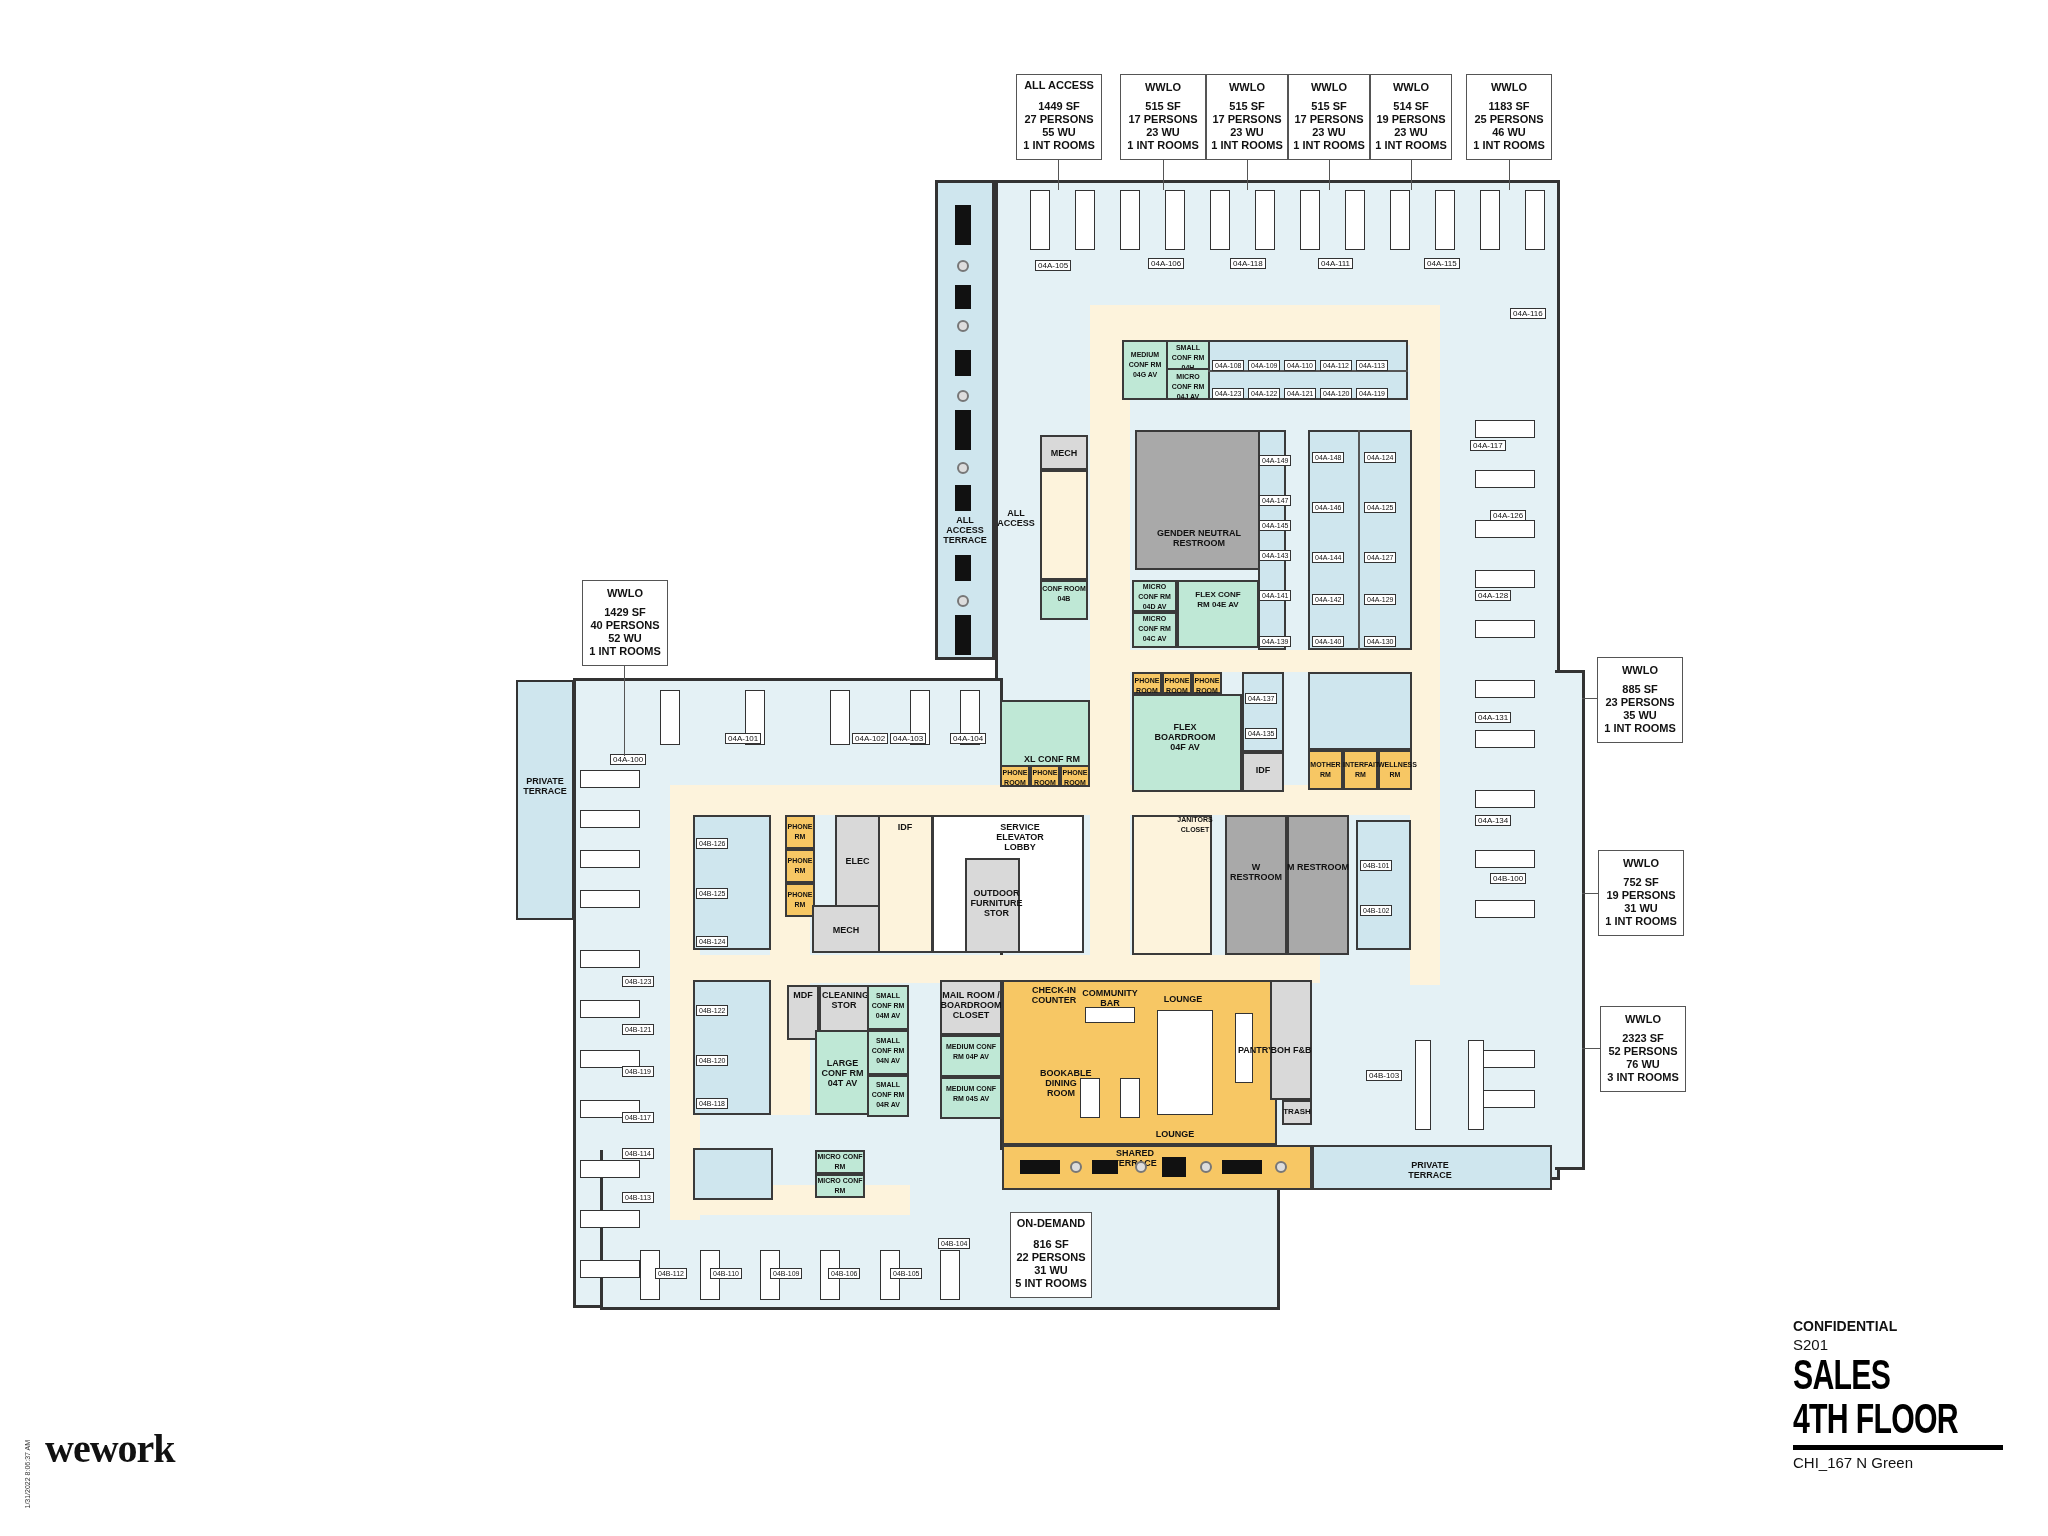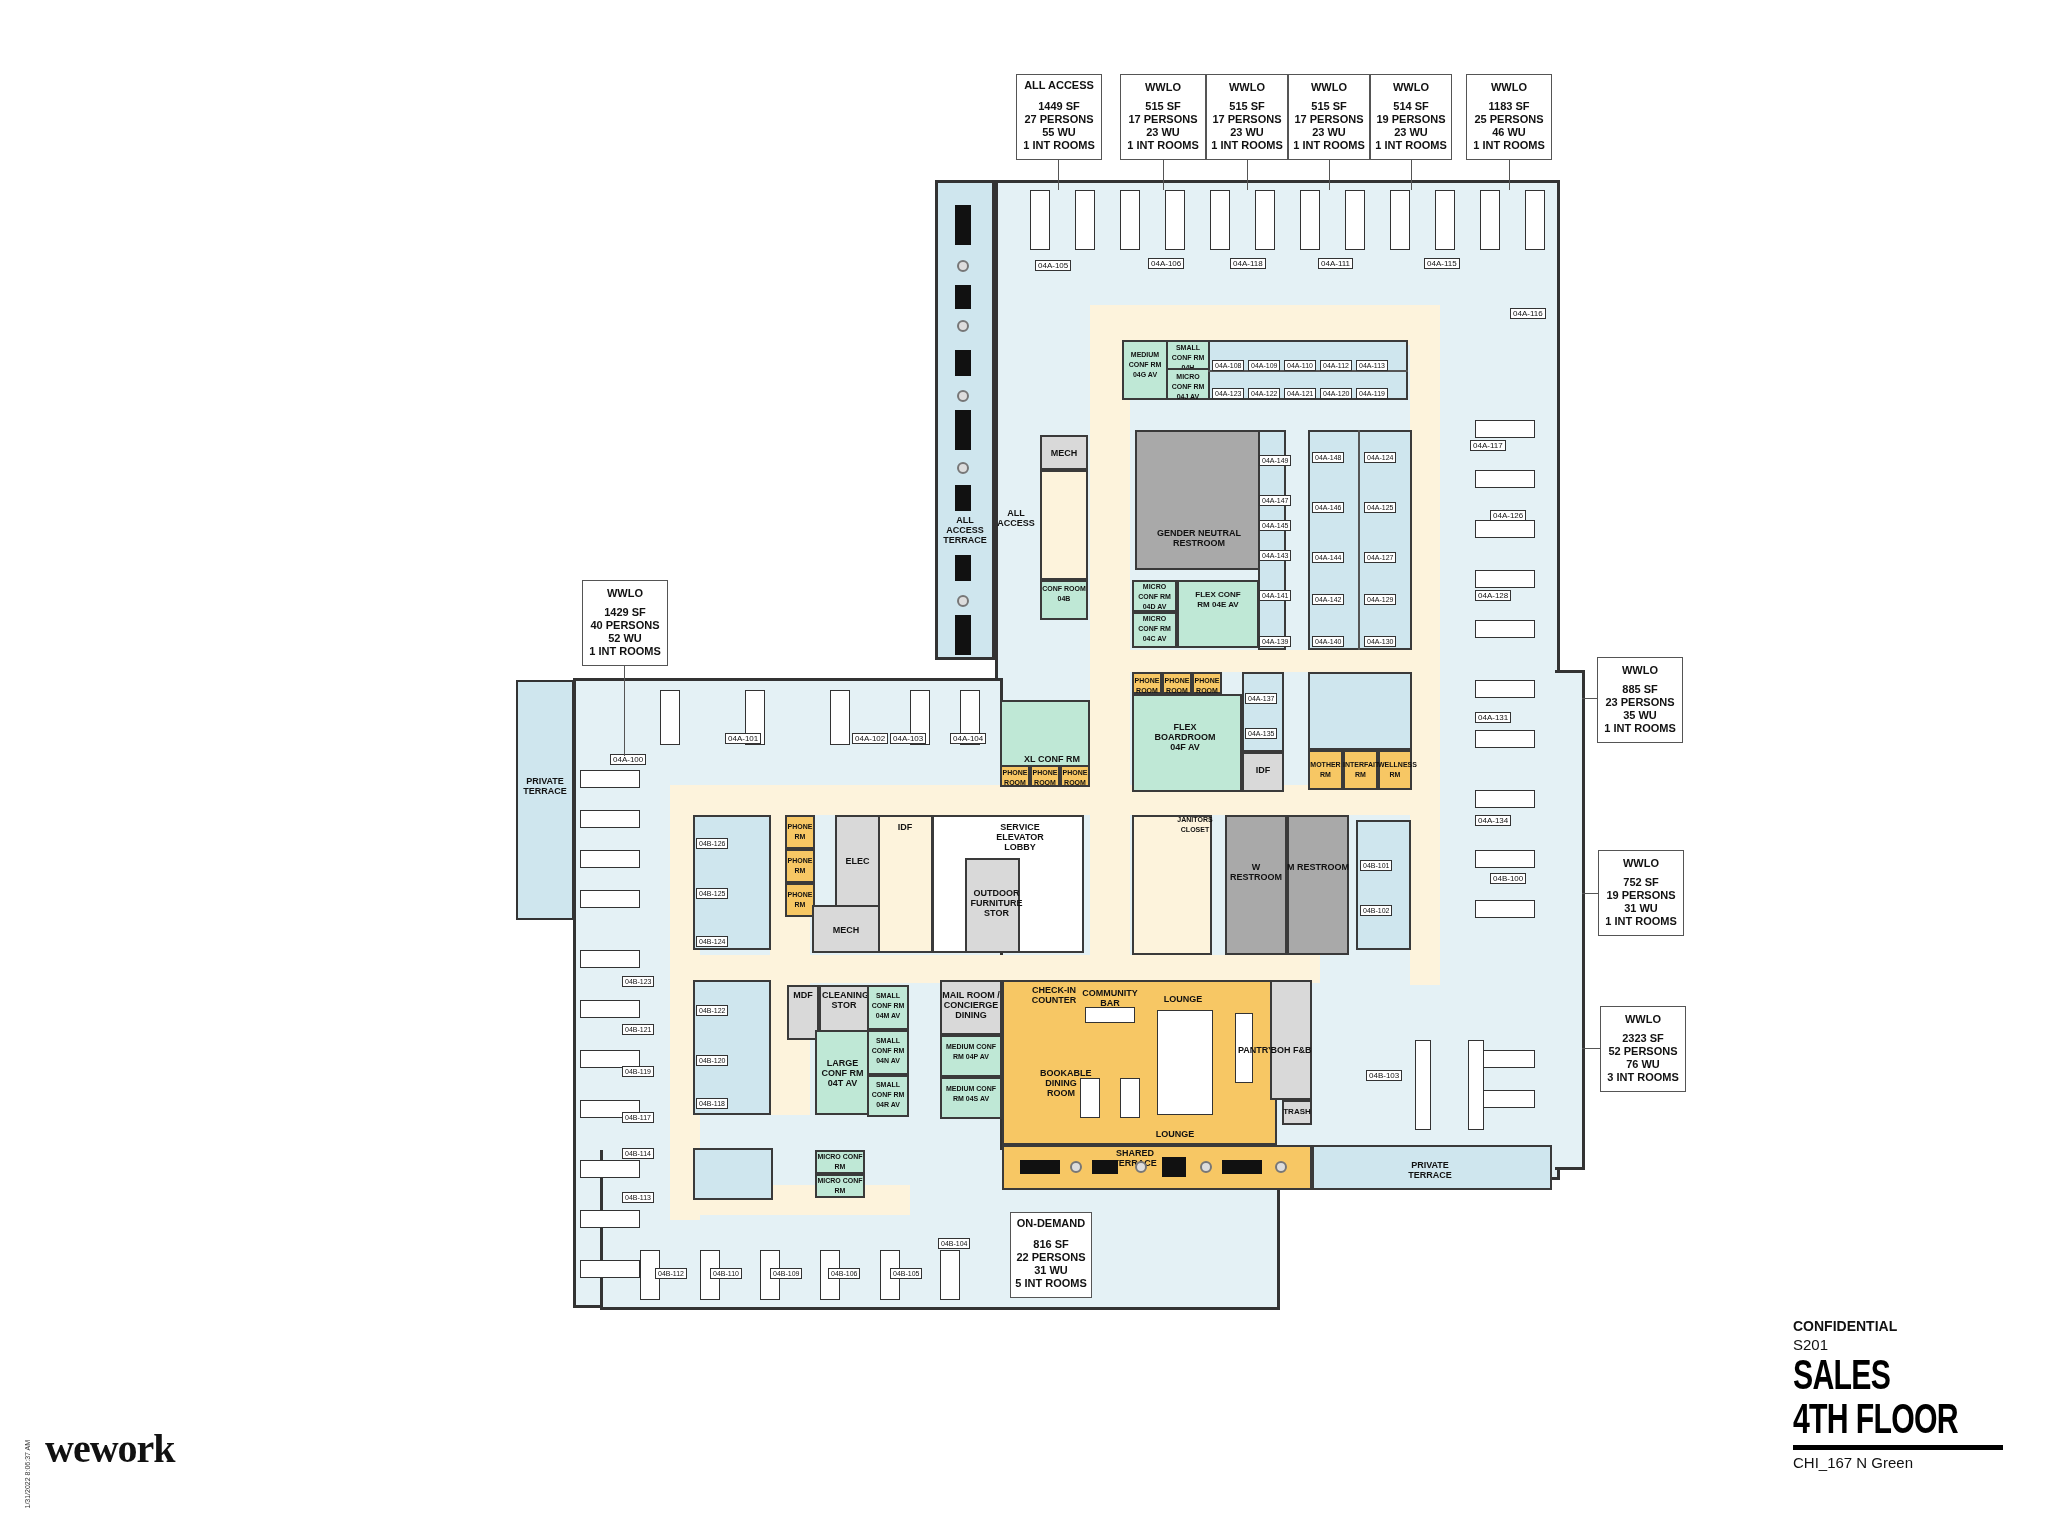--- a/index.html
+++ b/index.html
@@ -149,21 +149,21 @@
   <div class="room" style="left:867px;top:985px;width:42px;height:45px;background:#bfe8d6;"></div>
   <div class="lbl" style="left:867px;top:991px;width:42px;font-size:7px;">SMALL CONF RM 04M AV</div>
   <div class="room" style="left:815px;top:1030px;width:55px;height:85px;background:#bfe8d6;"></div>
   <div class="lbl" style="left:815px;top:1058px;width:55px;">LARGE CONF RM 04T AV</div>
   <div class="room" style="left:867px;top:1030px;width:42px;height:45px;background:#bfe8d6;"></div>
   <div class="lbl" style="left:867px;top:1036px;width:42px;font-size:7px;">SMALL CONF RM 04N AV</div>
   <div class="room" style="left:867px;top:1075px;width:42px;height:42px;background:#bfe8d6;"></div>
   <div class="lbl" style="left:867px;top:1080px;width:42px;font-size:7px;">SMALL CONF RM 04R AV</div>
 
   <div class="room" style="left:940px;top:980px;width:62px;height:55px;background:#d9d9d9;"></div>
-  <div class="lbl" style="left:940px;top:990px;width:62px;">MAIL ROOM / CONCIERGE DINING</div>
+  <div class="lbl" style="left:940px;top:990px;width:62px;">MAIL ROOM / BOARDROOM CLOSET</div>
   <div class="room" style="left:940px;top:1035px;width:62px;height:42px;background:#bfe8d6;"></div>
   <div class="lbl" style="left:940px;top:1042px;width:62px;font-size:7px;">MEDIUM CONF RM 04P AV</div>
   <div class="room" style="left:940px;top:1077px;width:62px;height:42px;background:#bfe8d6;"></div>
   <div class="lbl" style="left:940px;top:1084px;width:62px;font-size:7px;">MEDIUM CONF RM 04S AV</div>
   <div class="room" style="left:1002px;top:1030px;width:30px;height:35px;background:#d9d9d9;"></div>
   <div class="lbl" style="left:1002px;top:1034px;width:30px;font-size:8px;">PICO MRKT STOR</div>
   <div class="lbl" style="left:1002px;top:1086px;width:36px;font-size:8px;">PICO MARKET</div>
 
   <div class="room" style="left:1002px;top:980px;width:275px;height:165px;background:#f7c764;"></div>
   <div class="lbl" style="left:1030px;top:985px;width:48px;">CHECK-IN COUNTER</div>

